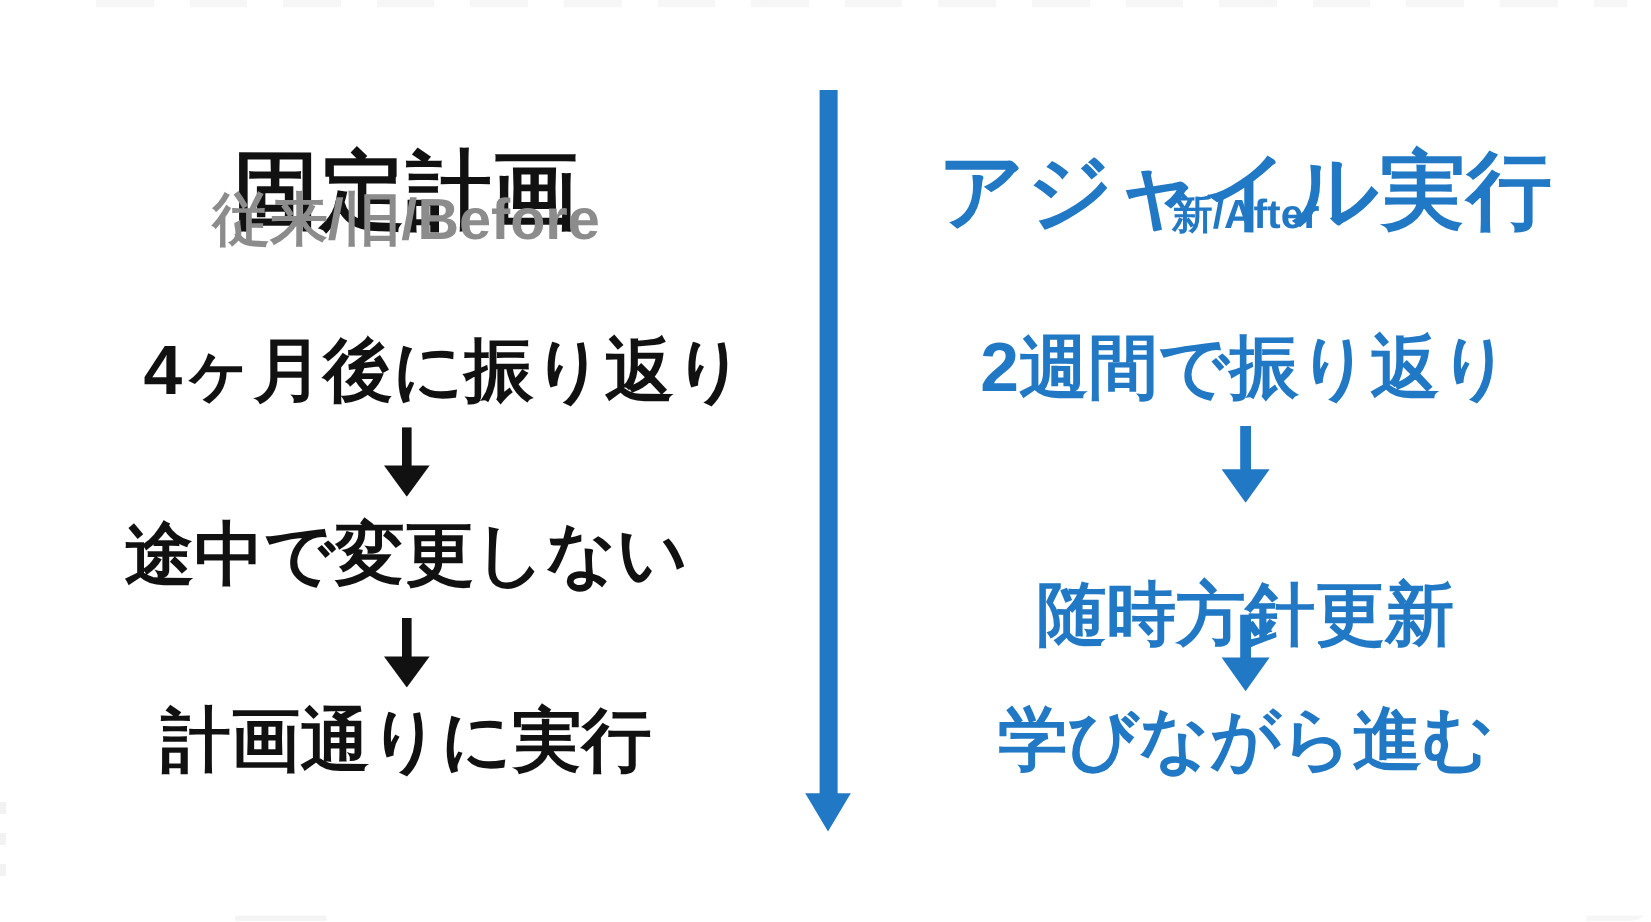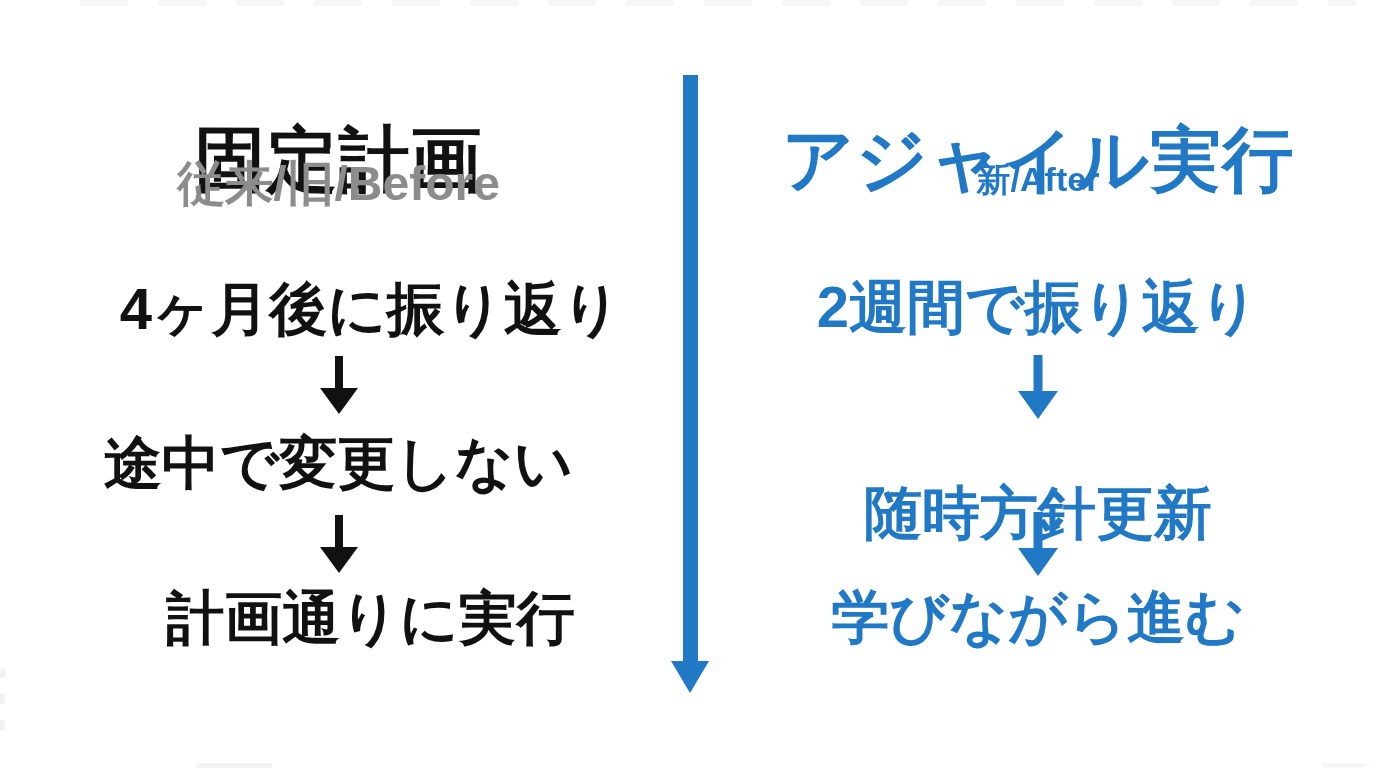--- a/index.html
+++ b/index.html
@@ -70,23 +70,23 @@
   }
 
   .ink   { color: #111111; }
   .muted { color: #8c8c8c; }
   .blue  { color: #2178c4; }
 
   .l-title    { top: 76px; }
   .l-subtitle { top: 160px; font-size: 48px; }
   .l-step1    { top: 280px; margin-left: 32px; }
   .l-arrow1   { top: 356px; }
-  .l-step2    { top: 434px; }
+  .l-step2    { top: 434px; font-family: Liberation Serif, serif; }
   .l-arrow2   { top: 515px; }
-  .l-step3    { top: 589px; padding-left: 32px; }
+  .l-step3    { top: 589px; }
 
   .r-title    { top: 76px; }
   .r-subtitle { top: 162px; font-size: 34px; }
   .r-step1    { top: 278px; }
   .r-arrow1   { top: 355px; }
   .r-step2    { top: 436px; margin-top: 48px; }
   .r-arrow2   { top: 512px; }
   .r-step3    { top: 588px; }
 
   .arrow-wrap { line-height: 0; }

